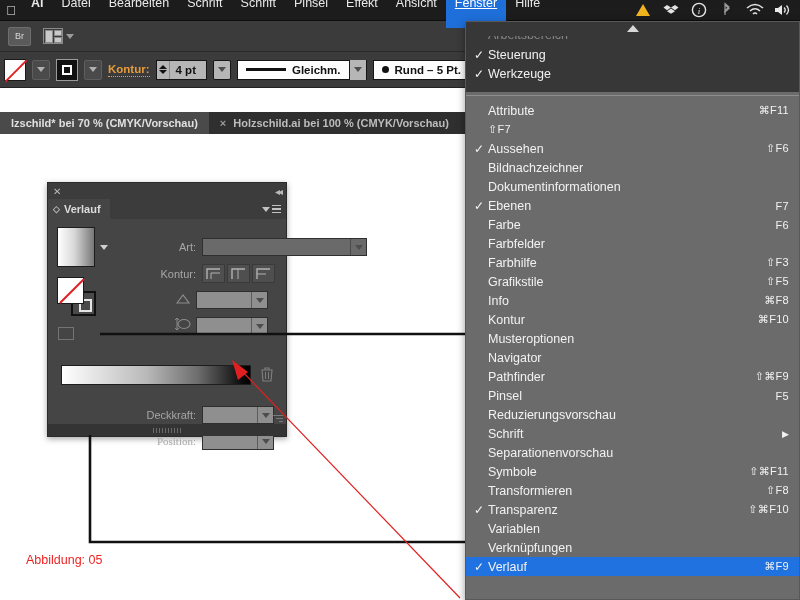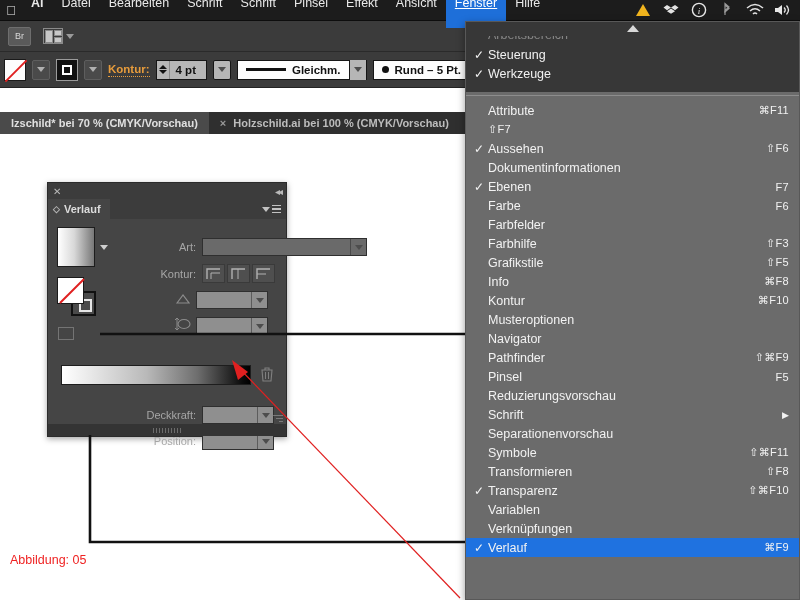--- a/index.html
+++ b/index.html
@@ -99,21 +99,21 @@
          font-size:11px; font-weight:bold; color:#bdbdbd; white-space:nowrap; }
   .tab.active { background:#4a4a4a; color:#e0e0e0; }
   .tab .x { font-size:11px; color:#9a9a9a; }
 
   
   .canvas {
     position:absolute; top:110px; left:0; width:800px; height:490px;
     background:#ffffff; overflow:hidden;
   }
   .cap {
-    position:absolute; left:10px; top:443px; color:#ef2222; font-size:12.5px;
+    position:absolute; left:26px; top:443px; color:#ef2222; font-size:12.5px;
   }
   .vrule {
     position:absolute; top:110px; left:465px; width:1px; height:490px; background:#b8b8b8;
   }
 
   
   .panel {
     position:absolute; left:47px; top:182px; width:240px; height:255px;
     background:#454545; border:1px solid #2b2b2b;
     box-shadow: 0 2px 6px rgba(0,0,0,.35);
@@ -366,21 +366,21 @@
         <span class="row-lbl" style="width:64px;">Deckkraft:</span>
         <span class="in-dd" style="width:72px; margin-left:6px;">
           <span class="sp"></span>
           <span class="ar">
               <i class="tri-sm"></i>
             </span>
         </span>
       </div>
 
       <div class="row" style="left:84px; top:213px;">
-        <span class="row-lbl" style="width:64px;">Position:</span>
+        <span class="row-lbl" style="width:64px;font-family:Liberation Serif, serif;">Position:</span>
         <span class="in-dd" style="width:72px; margin-left:6px;">
           <span class="sp"></span>
           <span class="ar">
               <i class="tri-sm"></i>
             </span>
         </span>
       </div>
 
       <div class="resize-grip">
         <i style="width:10px"></i>
@@ -559,20 +559,25 @@
         <span class="chk"></span>
         <span class="key">⇧F7</span>
       </div>
       <div class="mi">
         <span class="chk">✓</span>
         <span class="txt">Aussehen</span>
         <span class="key">⇧F6</span>
       </div>
       <div class="mi">
         <span class="chk"></span>
+        <span class="txt">Bildnachzeichner</span>
+        <span class="key"></span>
+      </div>
+      <div class="mi">
+        <span class="chk"></span>
         <span class="txt">Dokumentinformationen</span>
         <span class="key"></span>
       </div>
       <div class="mi">
         <span class="chk">✓</span>
         <span class="txt">Ebenen</span>
         <span class="key">F7</span>
       </div>
       <div class="mi">
         <span class="chk"></span>

